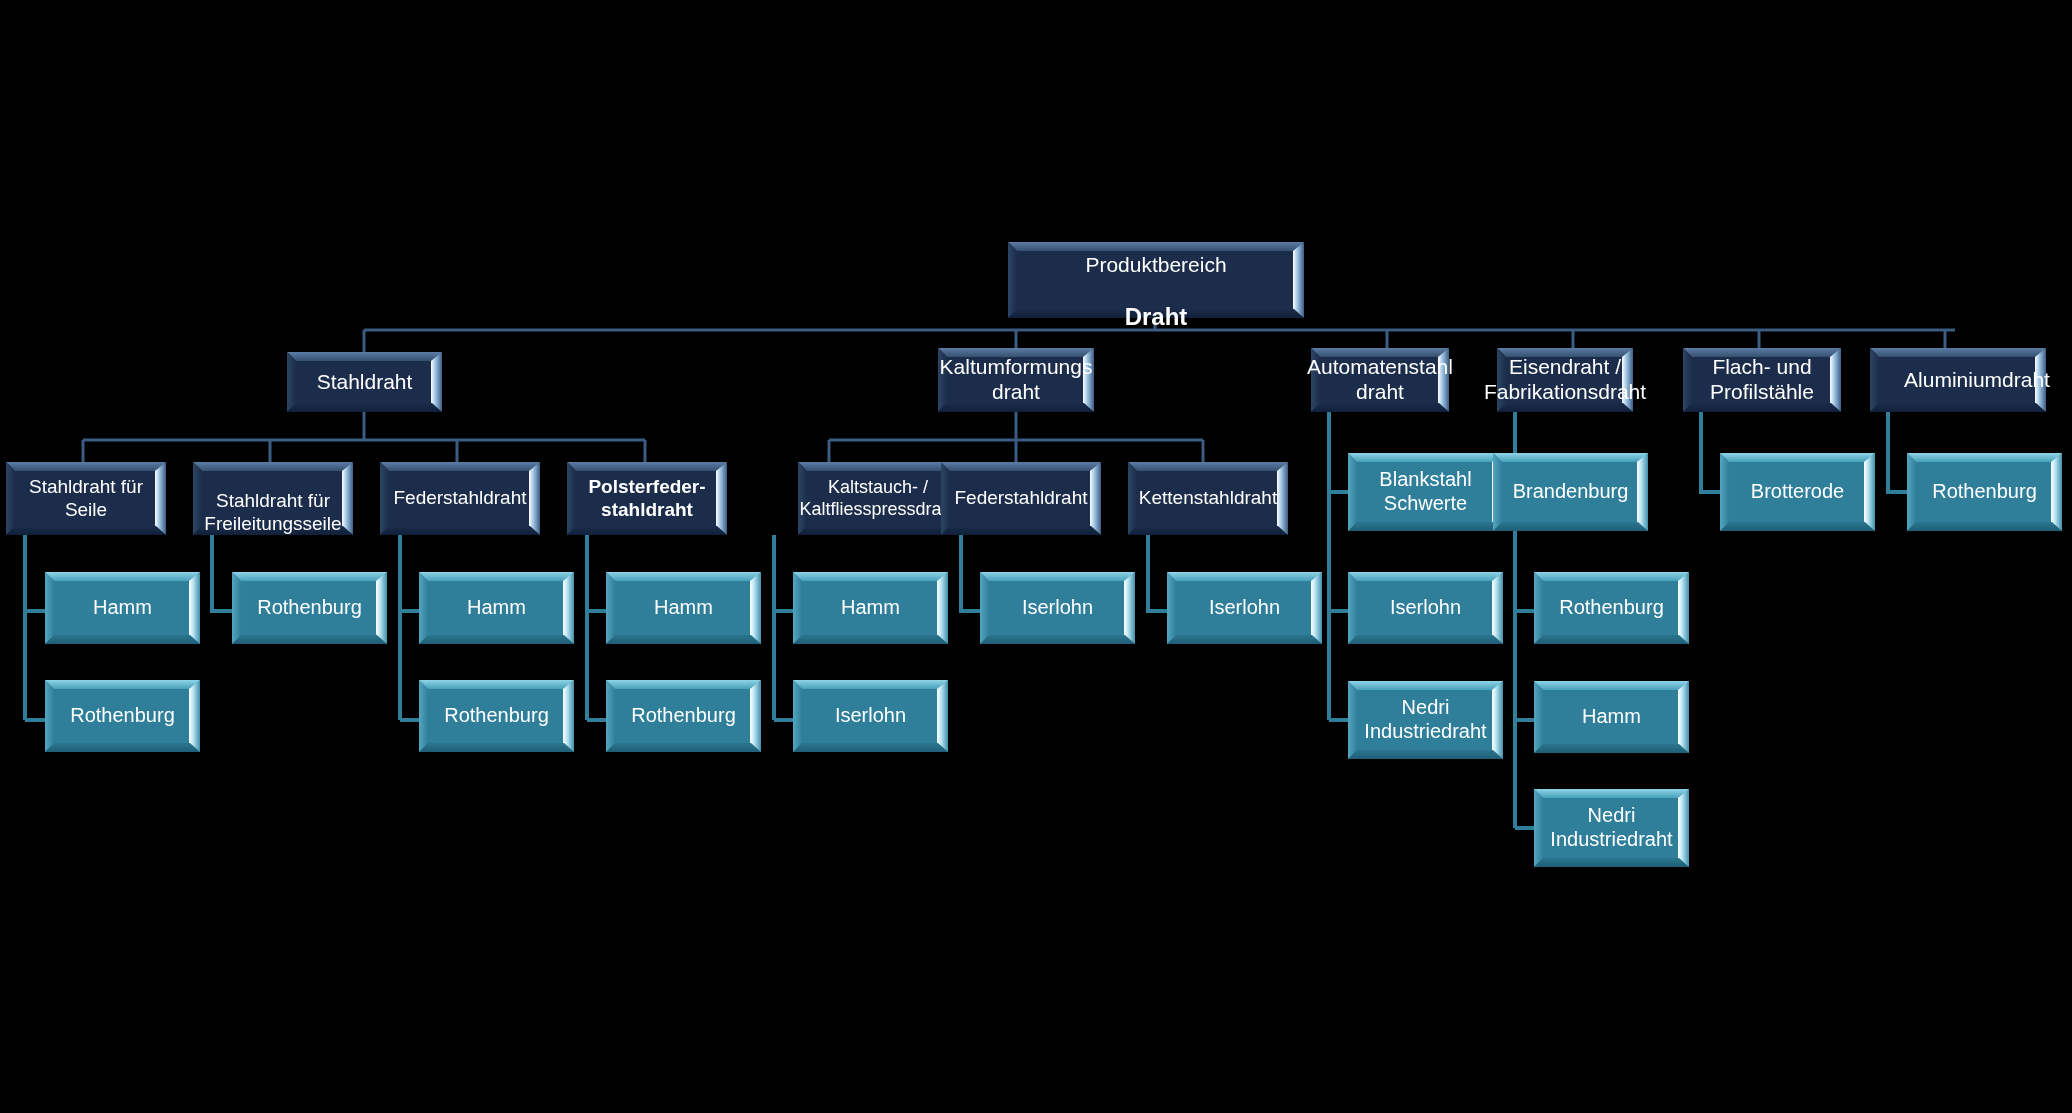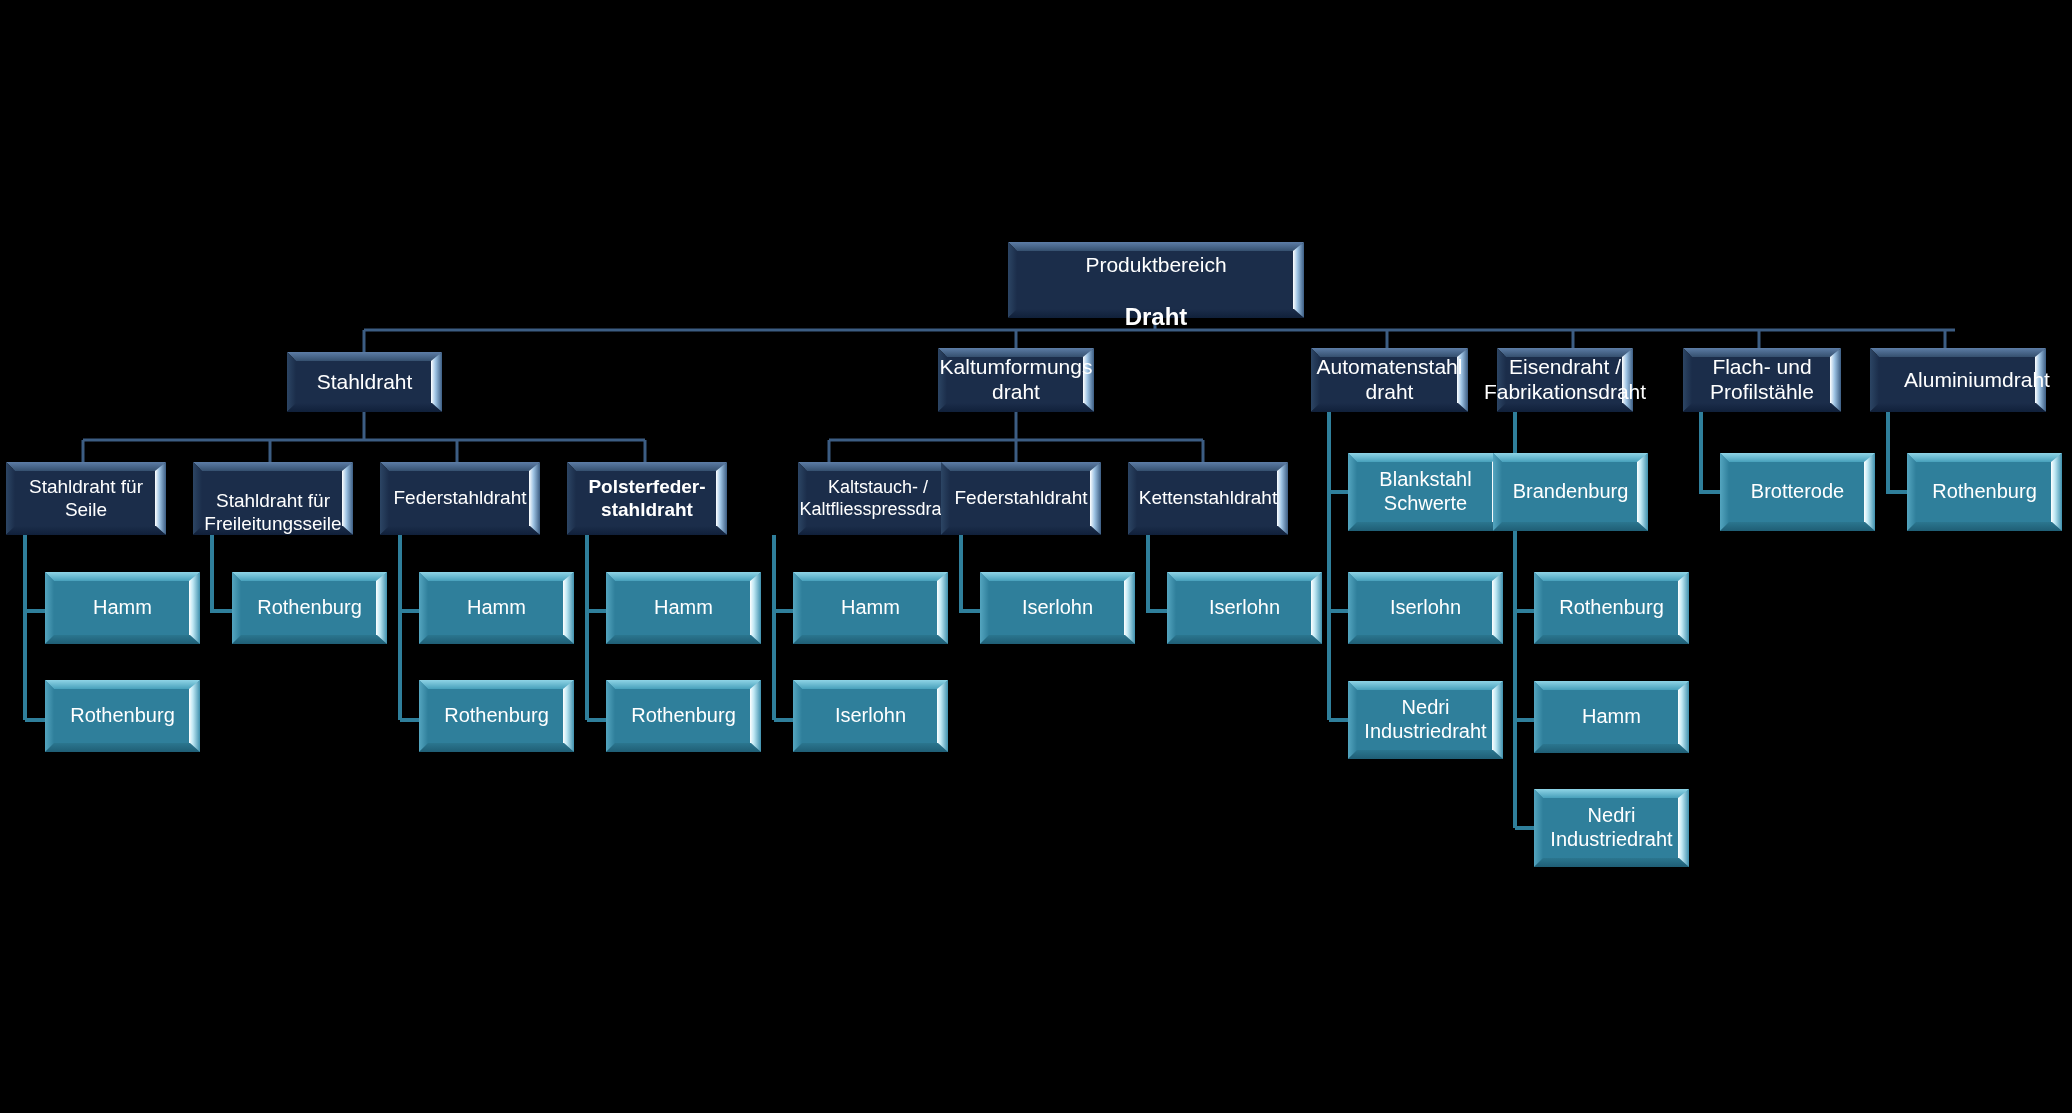--- a/index.html
+++ b/index.html
@@ -144,21 +144,21 @@
   <div class="node dark" style="left:938px;top:348px;width:156px;height:64px;">
     <span class="face"></span>
       <span class="bevel-t"></span>
       <span class="bevel-l"></span>
       <span class="bevel-r"></span>
       <span class="bevel-b"></span>
     <span class="lbl">Kaltumformungs
 draht</span>
   </div>
 
-  <div class="node dark" style="left:1311px;top:348px;width:157px;height:64px;">
+  <div class="node dark" style="left:1311px;top:348px;width:138px;height:64px;">
     <span class="face"></span>
       <span class="bevel-t"></span>
       <span class="bevel-l"></span>
       <span class="bevel-r"></span>
       <span class="bevel-b"></span>
     <span class="lbl">Automatenstahl
 draht</span>
   </div>
 
   <div class="node dark" style="left:1497px;top:348px;width:136px;height:64px;">

